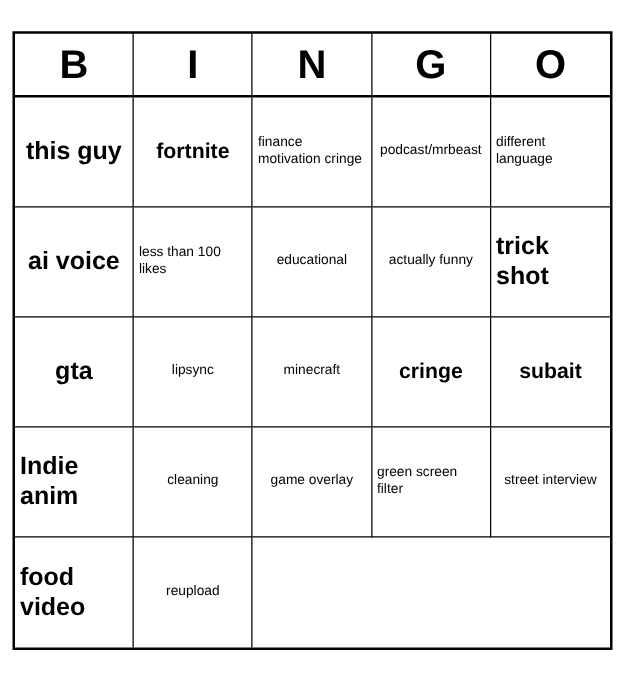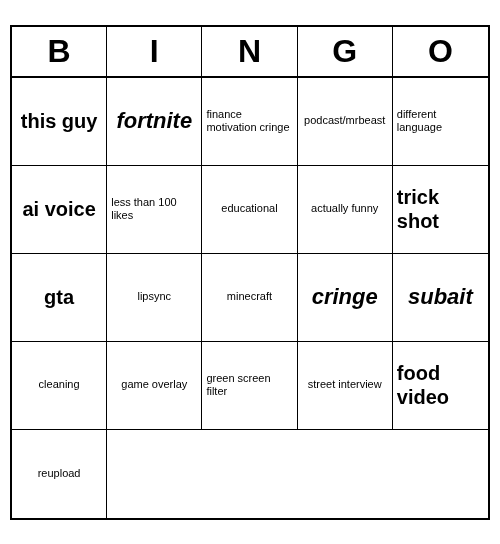--- a/index.html
+++ b/index.html
@@ -70,23 +70,22 @@
     .bingo-cell:nth-child(n+21) {
       border-bottom: none;
     }
 
     .bingo-cell .large {
       font-size: 20px;
       font-weight: bold;
     }
 
     .bingo-cell .medium {
-      font-size: 22px;
+      font-size: 17px;
       font-weight: bold;
-      font-style: italic;
     }
 
     .bingo-cell .small {
       font-size: 11px;
     }
   </style>
 </head>
 <body>
 
 <div class="bingo-container">
@@ -137,20 +136,23 @@
       <div class="bingo-cell">
         <span class="small">minecraft</span>
       </div>
       <div class="bingo-cell">
         <span class="medium">cringe</span>
       </div>
       <div class="bingo-cell">
         <span class="medium">subait</span>
       </div>
       <div class="bingo-cell">
+        <span class="large">Indie anim</span>
+      </div>
+      <div class="bingo-cell">
         <span class="small">cleaning</span>
       </div>
       <div class="bingo-cell">
         <span class="small">game overlay</span>
       </div>
       <div class="bingo-cell">
         <span class="small">green screen filter</span>
       </div>
       <div class="bingo-cell">
         <span class="small">street interview</span>

